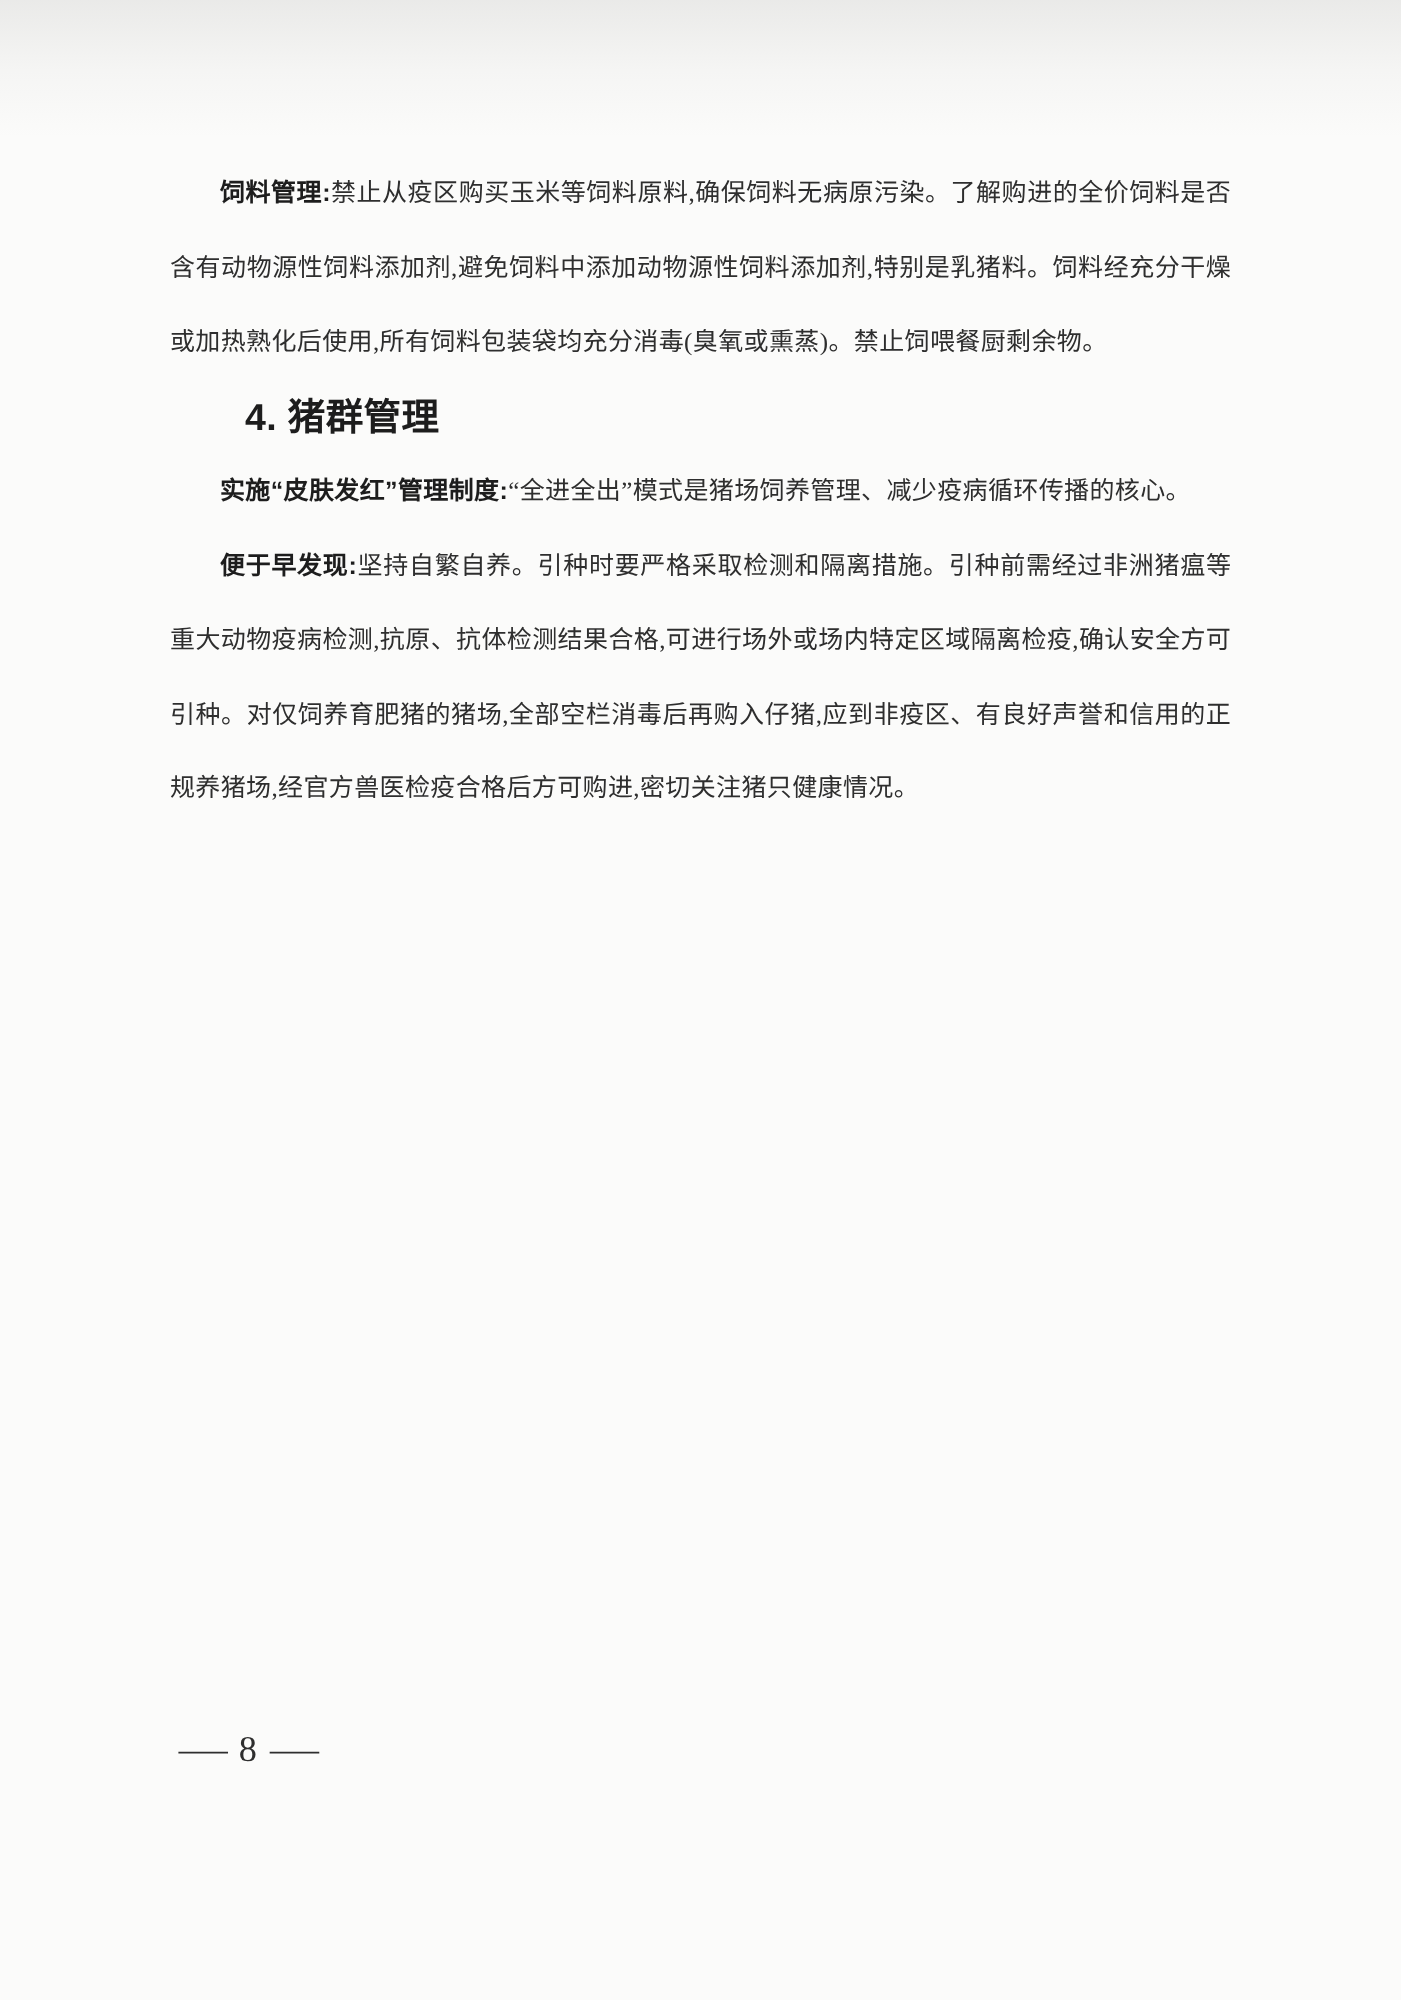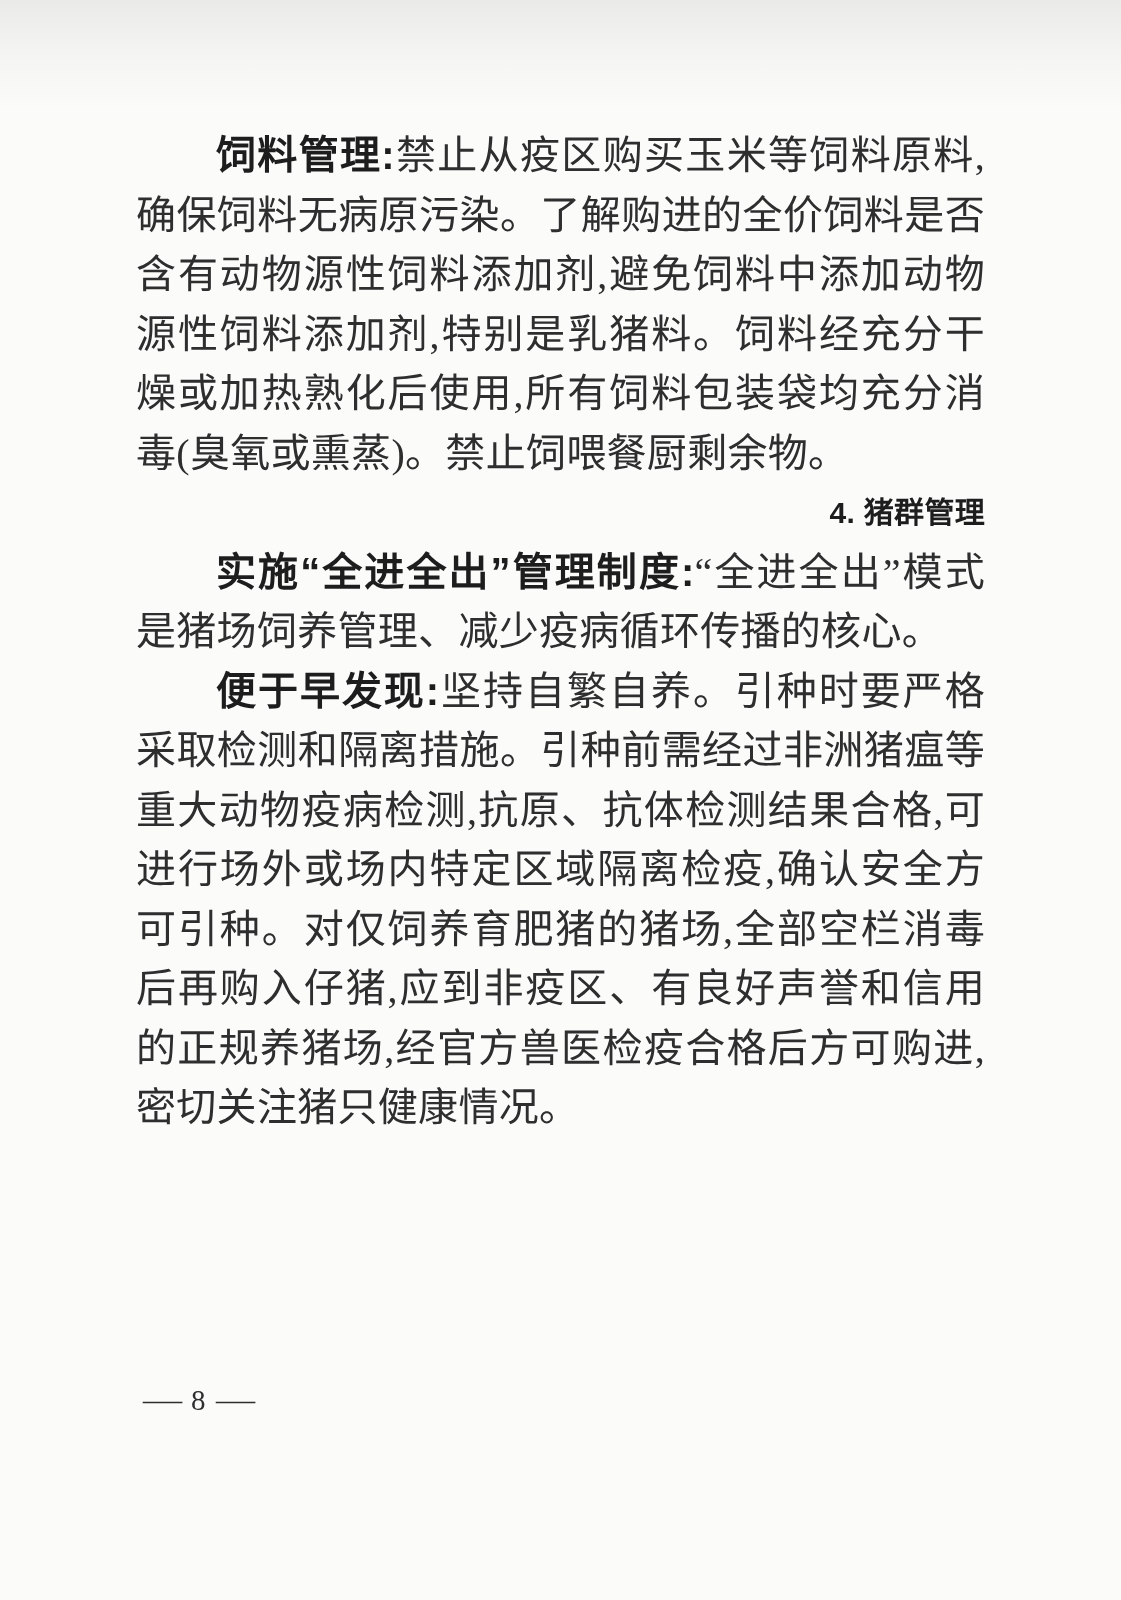--- a/index.html
+++ b/index.html
@@ -18,21 +18,21 @@
     overflow: hidden;
   }
   .page-body {
     position: absolute;
     left: 136px;
     top: 126px;
     width: 849px;
   }
   p.para {
     margin: 0;
-    font-size: 40px;
+    font-size: 20px;
     line-height: 59.5px;
     text-align: justify;
     text-justify: inter-character;
     text-indent: 2em;
     letter-spacing: 0.3px;
     color: #2e2e2e;
   }
   p.para .lead {
     font-family: "Liberation Sans", sans-serif;
     font-weight: 700;
@@ -40,21 +40,20 @@
   }
   .section-heading {
     margin: 0;
     font-size: 30px;
     line-height: 59.5px;
     font-weight: 700;
     text-indent: 2em;
     letter-spacing: 0.3px;
     font-family: "Liberation Sans", sans-serif;
     color: #1d1d1d;
-    text-align: right;
   }
   .page-footer {
     position: absolute;
     left: 148px;
     top: 1378px;
     font-size: 29px;
     line-height: 44px;
     color: #2e2e2e;
     display: flex;
     align-items: center;
@@ -70,21 +69,21 @@
 </head>
 <body>
 
 <div class="page-body">
 
   <p class="para"><span class="lead">饲料管理:</span><span>禁止从疫区购买玉米等饲料原料,确保饲料无病原污染。了解购进的全价饲料是否含有动物源性饲料添加剂,避免饲料中添加动物源性饲料添加剂,特别是乳猪料。饲料经充分干燥或加热熟化后使用,所有饲料包装袋均充分消毒(臭氧或熏蒸)。禁止饲喂餐厨剩余物。</span></p>
 
   <h4 class="section-heading">4. 猪群管理</h4>
 
 
-  <p class="para"><span class="lead">实施“全进全出”管理制度:</span><span>“全进全出”模式是猪场饲养管理、减少疫病循环传播的核心。</span></p>
+  <p class="para"><span class="lead">实施“皮肤发红”管理制度:</span><span>“全进全出”模式是猪场饲养管理、减少疫病循环传播的核心。</span></p>
 
   <p class="para"><span class="lead">便于早发现:</span><span>坚持自繁自养。引种时要严格采取检测和隔离措施。引种前需经过非洲猪瘟等重大动物疫病检测,抗原、抗体检测结果合格,可进行场外或场内特定区域隔离检疫,确认安全方可引种。对仅饲养育肥猪的猪场,全部空栏消毒后再购入仔猪,应到非疫区、有良好声誉和信用的正规养猪场,经官方兽医检疫合格后方可购进,密切关注猪只健康情况。</span></p>
 
 
 </div>
 
 <div class="page-footer">
   <span class="dash">—</span>
   <span>8</span>
   <span class="dash">—</span>

